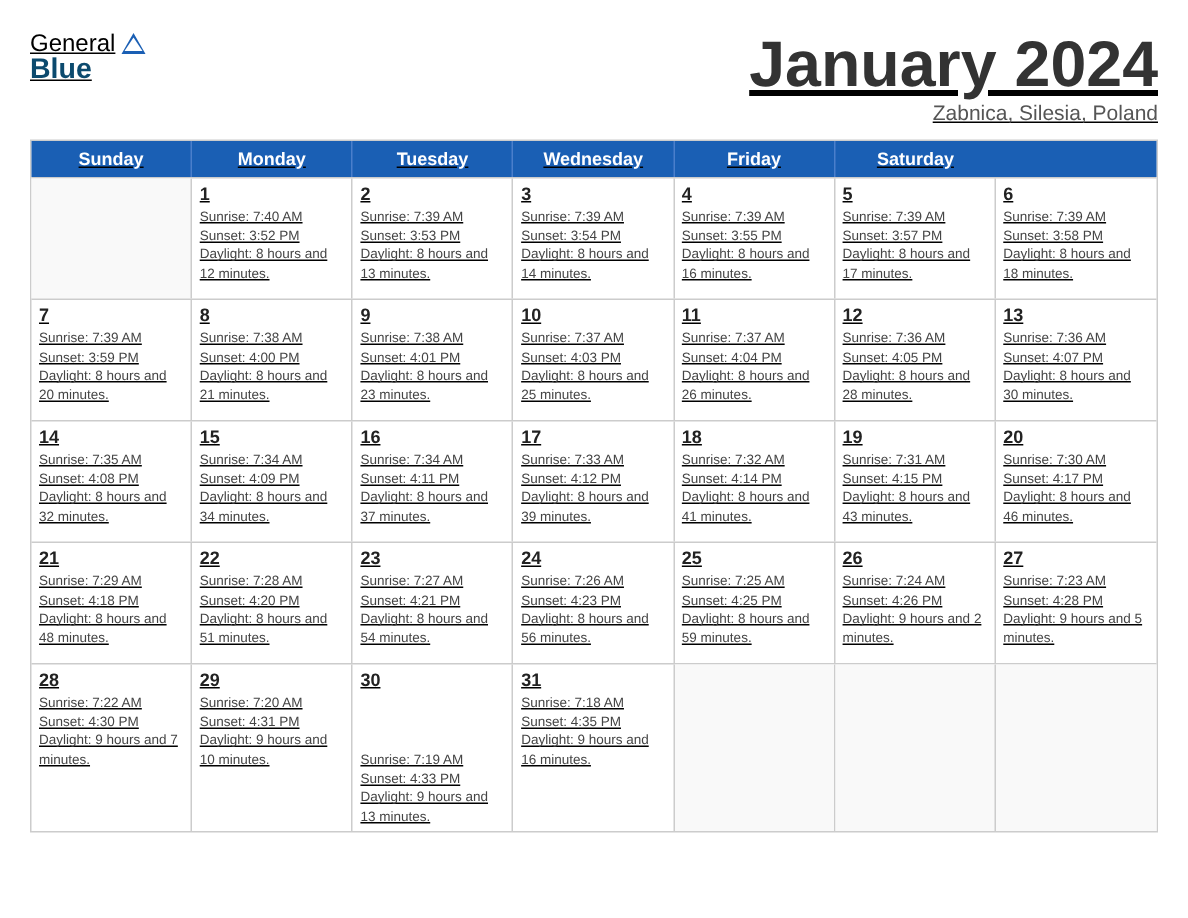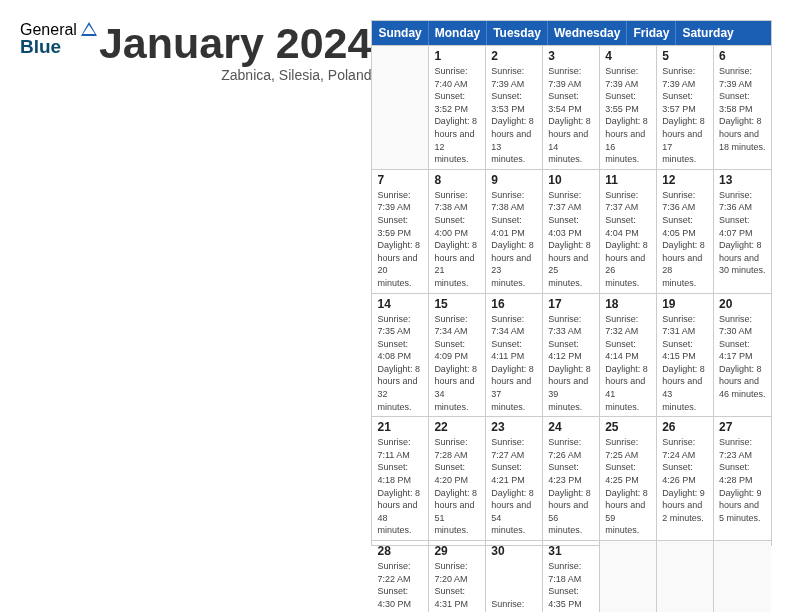--- a/index.html
+++ b/index.html
@@ -8,21 +8,22 @@
       background: #fff;
       width: 792px;
       height: 612px;
       overflow: hidden;
     }
     .page {
       width: 792px;
       height: 556px;
       padding: 20px 20px 10px 20px;
       display: flex;
-      flex-direction: row;
+      flex-direction: column;
+      text-decoration: underline;
     }
     .header {
       display: flex;
       justify-content: space-between;
       align-items: flex-start;
       margin-bottom: 10px;
     }
     .logo {
       display: flex;
       flex-direction: column;
@@ -257,21 +258,21 @@
           <div class="cal-cell">
             <div class="day-number">20</div>
             <div class="day-info" style="white-space: pre-line;">Sunrise: 7:30 AM
 Sunset: 4:17 PM
 Daylight: 8 hours and 46 minutes.</div>
           </div>
         </div>
         <div class="cal-row">
           <div class="cal-cell">
             <div class="day-number">21</div>
-            <div class="day-info" style="white-space: pre-line;">Sunrise: 7:11 AM
+            <div class="day-info" style="white-space: pre-line;">Sunrise: 7:29 AM
 Sunset: 4:18 PM
 Daylight: 8 hours and 48 minutes.</div>
           </div>
           <div class="cal-cell">
             <div class="day-number">22</div>
             <div class="day-info" style="white-space: pre-line;">Sunrise: 7:28 AM
 Sunset: 4:20 PM
 Daylight: 8 hours and 51 minutes.</div>
           </div>
           <div class="cal-cell">

